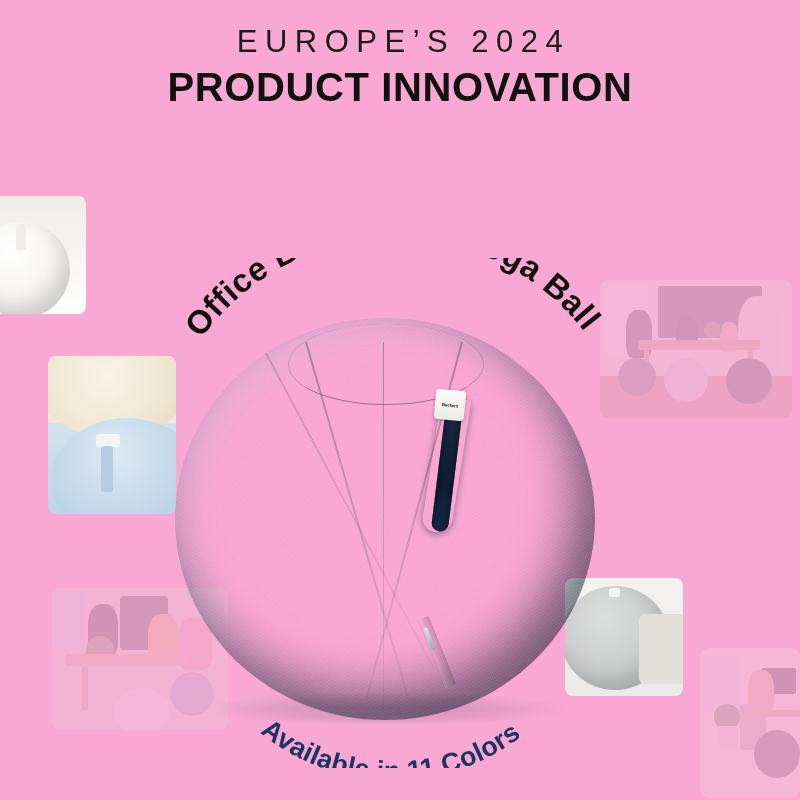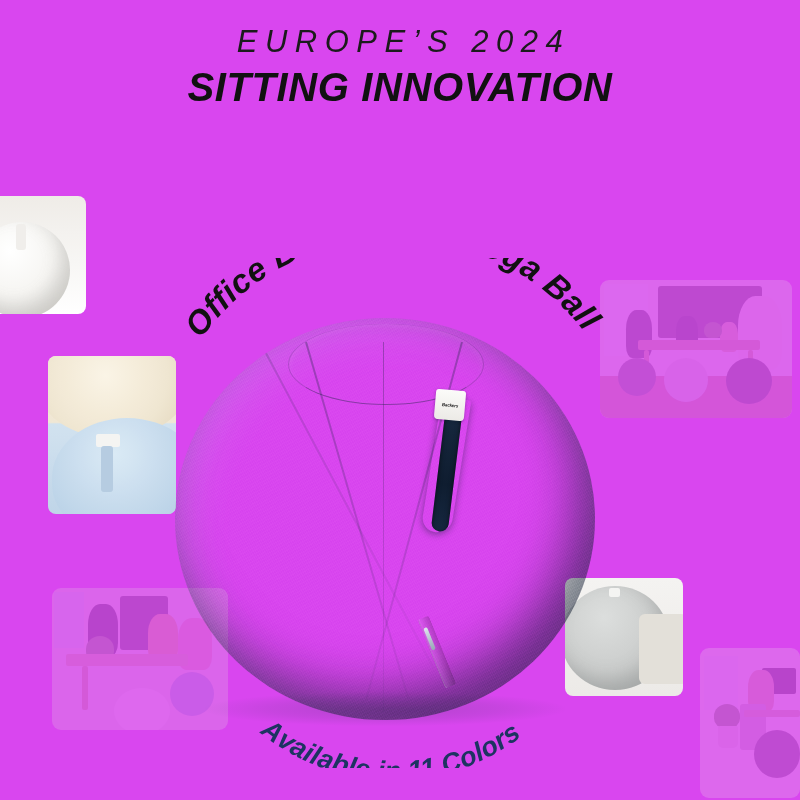--- a/index.html
+++ b/index.html
@@ -4,24 +4,23 @@
 <style>
   html, body {
     margin: 0;
     padding: 0;
     background: #ffffff;
   }
   #poster {
     position: relative;
     width: 800px;
     height: 800px;
-    background: #d946ef;
+    background: #f9a8d4;
     overflow: hidden;
     font-family: "Liberation Sans", sans-serif;
-    font-style: italic;
   }
 
   
   .headline-wrap {
     position: absolute;
     top: 26px;
     left: 0;
     width: 800px;
     text-align: center;
   }
@@ -347,21 +346,21 @@
       <div class="s-plant" style="left:14px; top:56px; width:26px; height:24px;"></div>
       <div class="s-pot" style="left:18px; top:78px; width:20px; height:22px;"></div>
       <div class="s-board" style="left:40px; top:56px; width:26px; height:46px; background:#bcb9b3;"></div>
       <div class="s-table" style="left:44px; top:62px; width:56px; height:7px; background:#cbb490;"></div>
       <div class="s-ball" style="left:54px; top:82px; width:46px; height:48px; background:#5a5f63;"></div>
     </div>
   </div>
 
   <div class="headline-wrap">
     <div class="eyebrow">EUROPE’S 2024</div>
-    <div class="headline">SITTING INNOVATION</div>
+    <div class="headline">PRODUCT INNOVATION</div>
   </div>
 
 
   <div class="ball-stage">
     <div class="ball-shadow"></div>
     <div class="ball">
       <div class="texture"></div>
       <div class="cap"></div>
       <div class="seam s4"></div>
       <div class="seam s1"></div>

